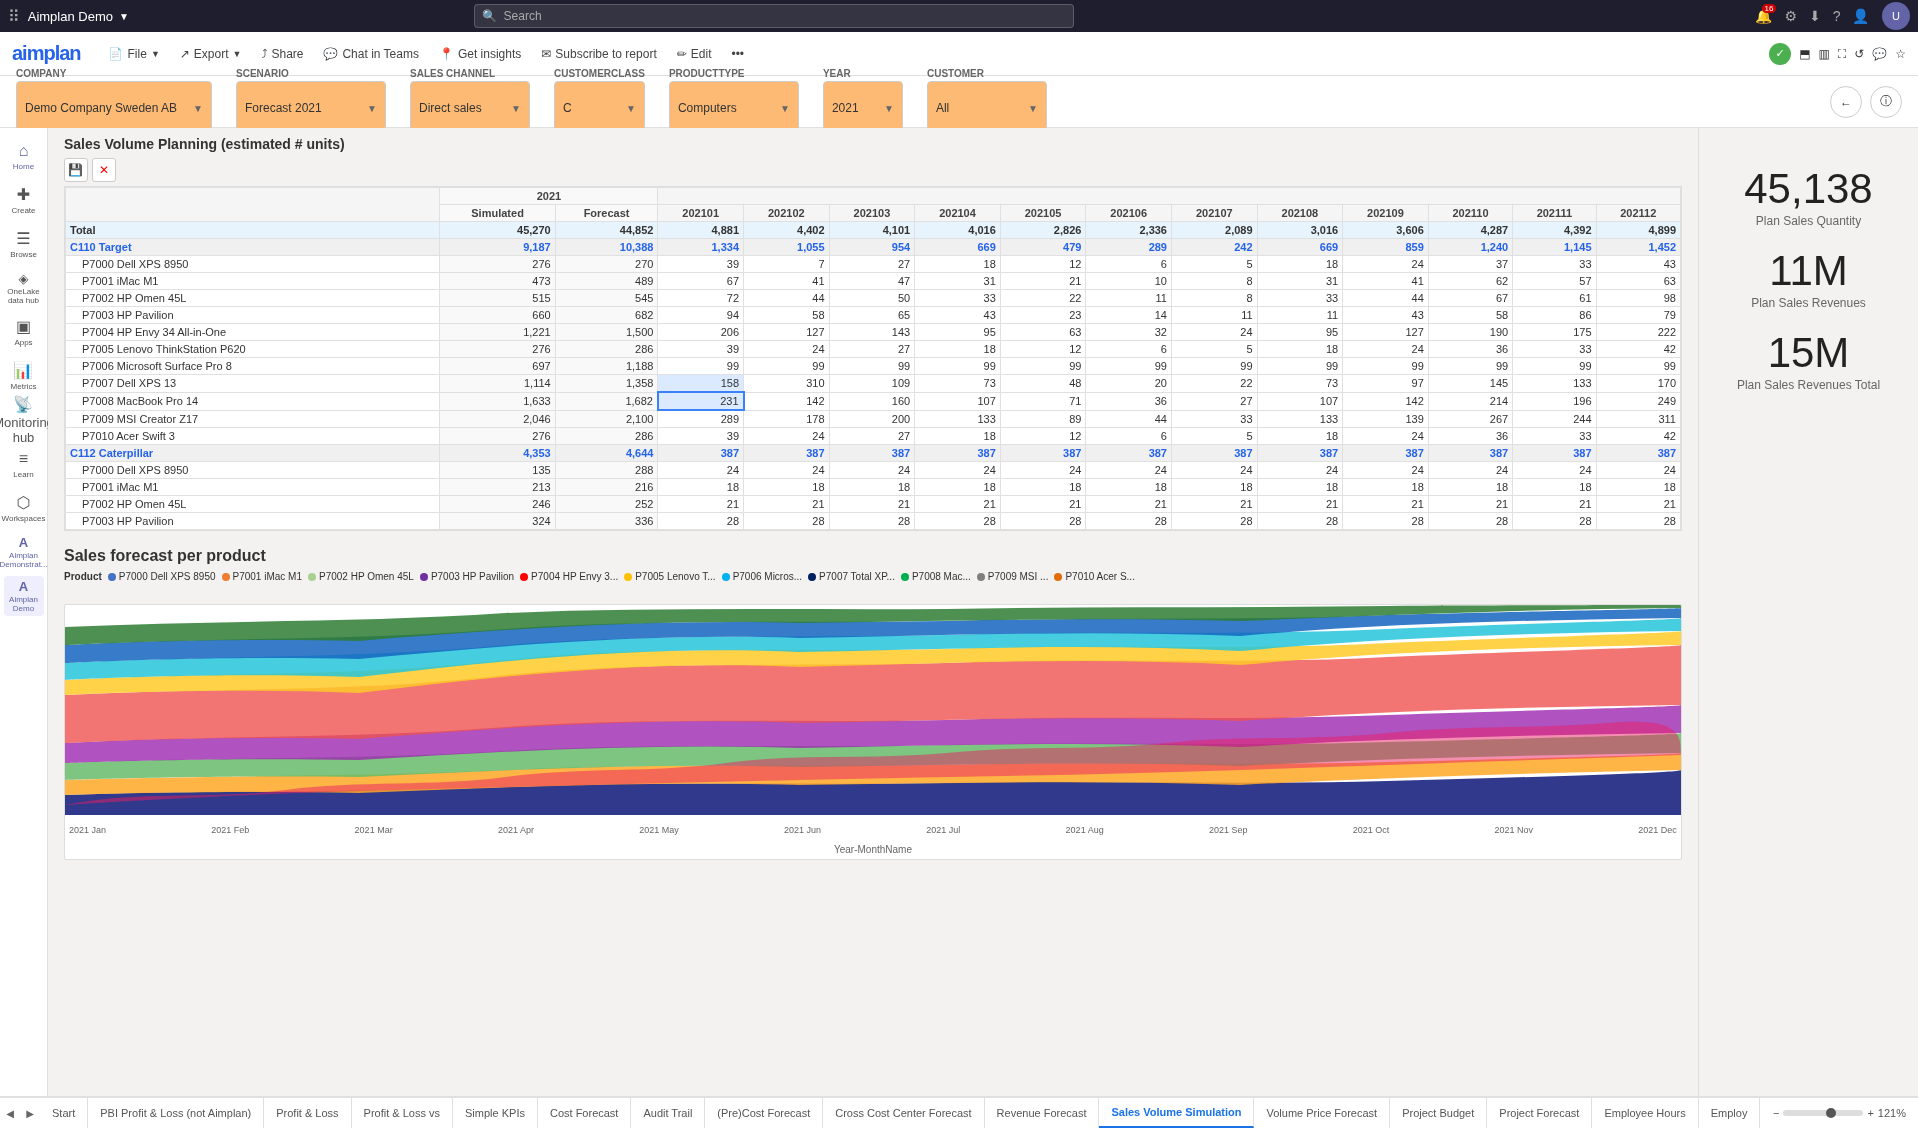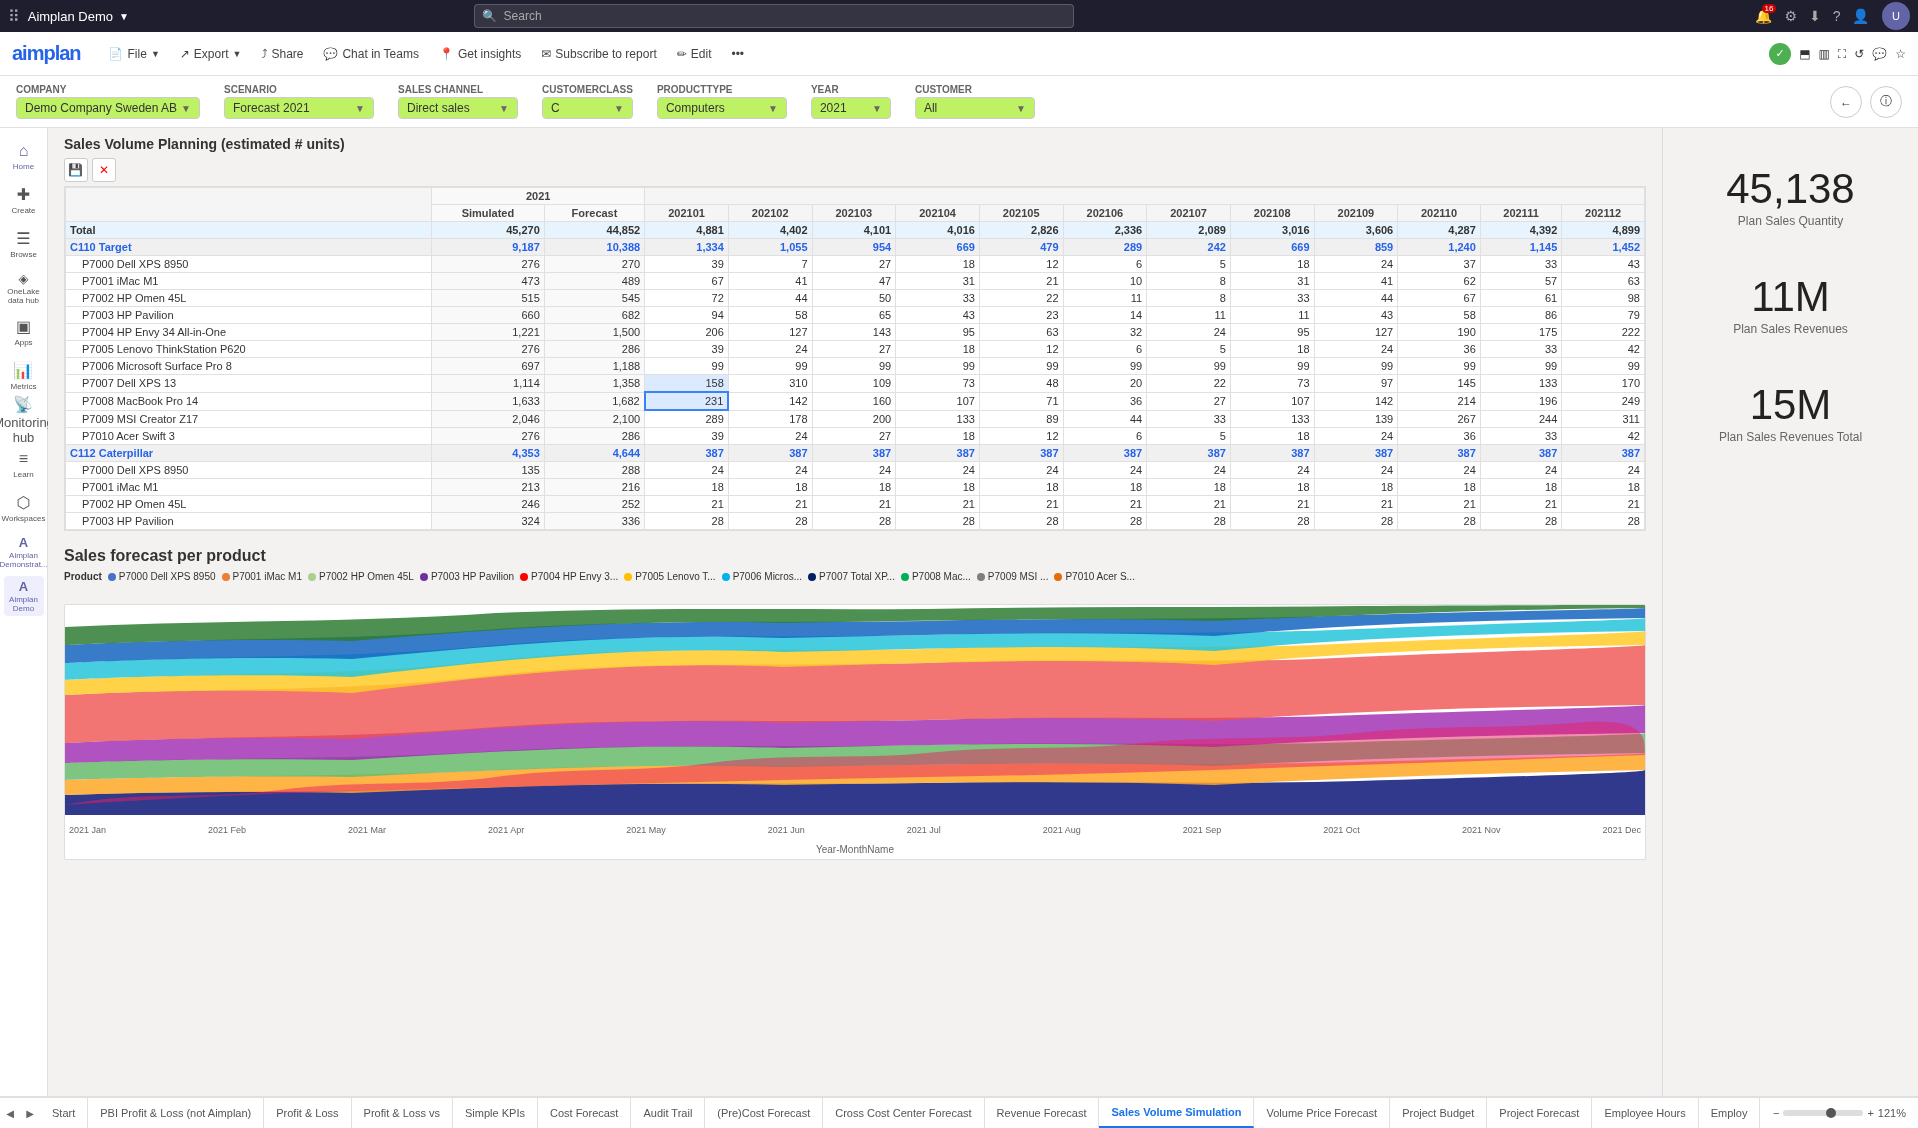--- a/index.html
+++ b/index.html
@@ -73,28 +73,28 @@
       align-items: center;
       padding: 0 16px;
       border-bottom: 1px solid #e0e0e0;
       gap: 24px;
     }
     .filter-group { display: flex; flex-direction: column; gap: 2px; }
     .filter-label { font-size: 10px; color: #666; font-weight: 600; text-transform: uppercase; }
     .filter-select {
       display: flex;
       align-items: center;
-      gap: 4px;
+      gap: 16px;
       border: 1px solid #ccc;
       border-radius: 4px;
-      padding: 3px 8px;
+      padding: 19px 8px;
       cursor: pointer;
       font-size: 12px;
       min-width: 120px;
-      background: #bef264;
+      background: #fdba74;
     }
     .filter-select .caret { margin-left: auto; color: #666; font-size: 10px; }
 
     
     .left-sidebar {
       width: 48px;
       background: #fff;
       border-right: 1px solid #e0e0e0;
       display: flex;
       flex-direction: column;
@@ -185,28 +185,28 @@
     }
     .data-table tr.total-row td { font-weight: 700; background: #e8f4fd; }
     .data-table tr.group-row td { font-weight: 600; background: #f0f0f0; color: #2563eb; }
     .data-table tr.group-row td:first-child { padding-left: 4px; }
     .data-table tr.product-row td:first-child { padding-left: 16px; }
     .data-table td.highlighted { background: #dbeafe; border: 2px solid #3b82f6; }
     .data-table .col-2021 { background: #f9f9f9; }
 
     
     .right-panel {
-      width: 256px;
+      width: 220px;
       background: #f3f2f1;
       display: flex;
       flex-direction: column;
       align-items: center;
       justify-content: flex-start;
       padding: 40px 16px;
-      gap: 48px;
+      gap: 22px;
       border-left: 1px solid #ddd;
     }
     .kpi-card {
       text-align: center;
     }
     .kpi-value {
       font-size: 42px;
       font-weight: 300;
       color: #222;
       line-height: 1;

